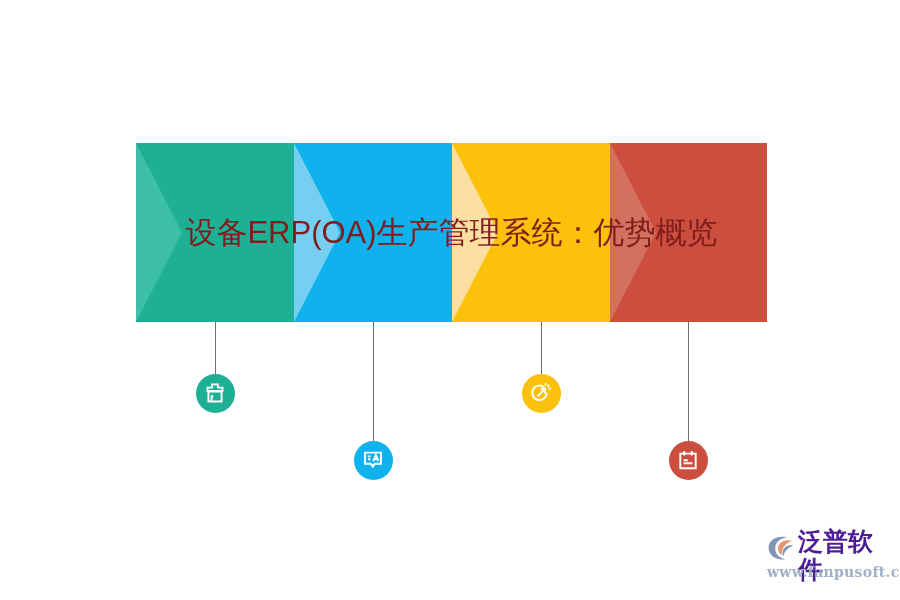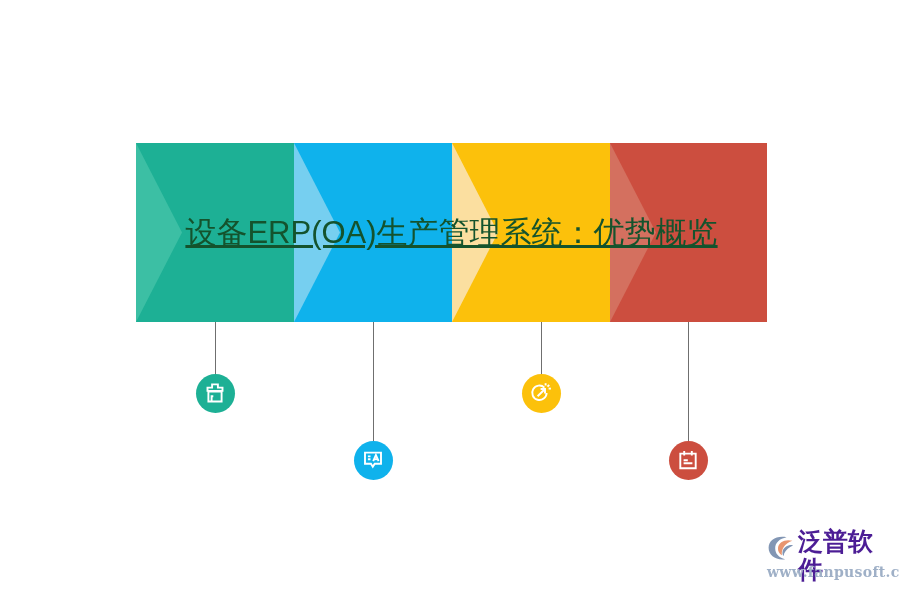--- a/index.html
+++ b/index.html
@@ -57,28 +57,27 @@
   #banner-title {
     position: absolute;
     left: 136px;
     top: 143px;
     width: 631px;
     height: 179px;
     display: flex;
     flex-direction: column;
     align-items: center;
     justify-content: center;
-    color: #14532d;
+    color: #7f1d1d;
     font-size: 31px;
     line-height: 45px;
     letter-spacing: 0px;
     text-align: center;
     white-space: nowrap;
     pointer-events: none;
-    text-decoration: underline;
   }
   #banner-title .line {
     display: block;
   }
 
   
   .icon-badge {
     position: absolute;
     width: 39px;
     height: 39px;

